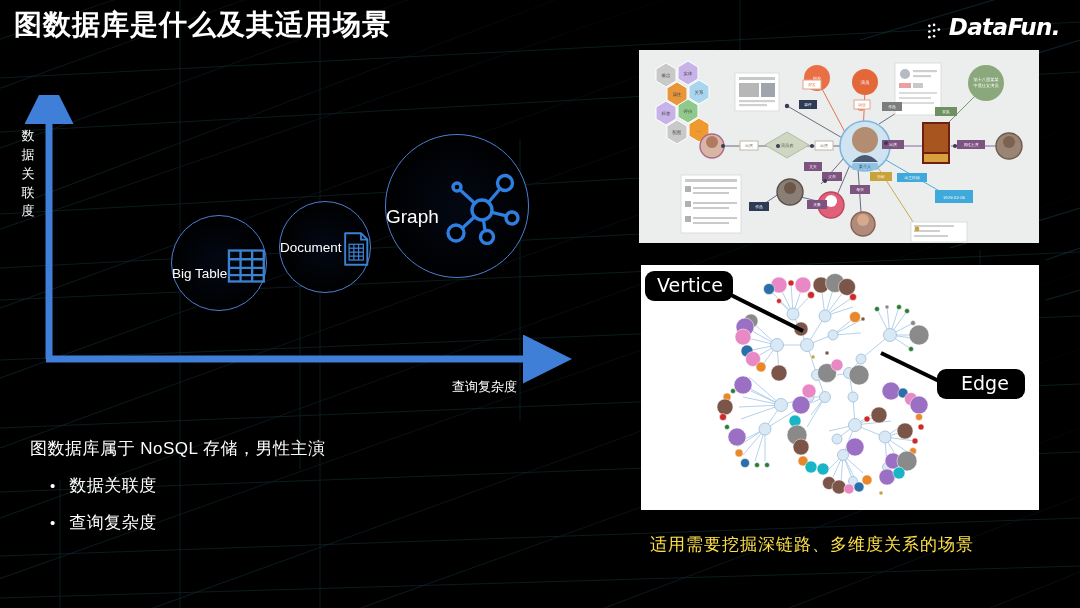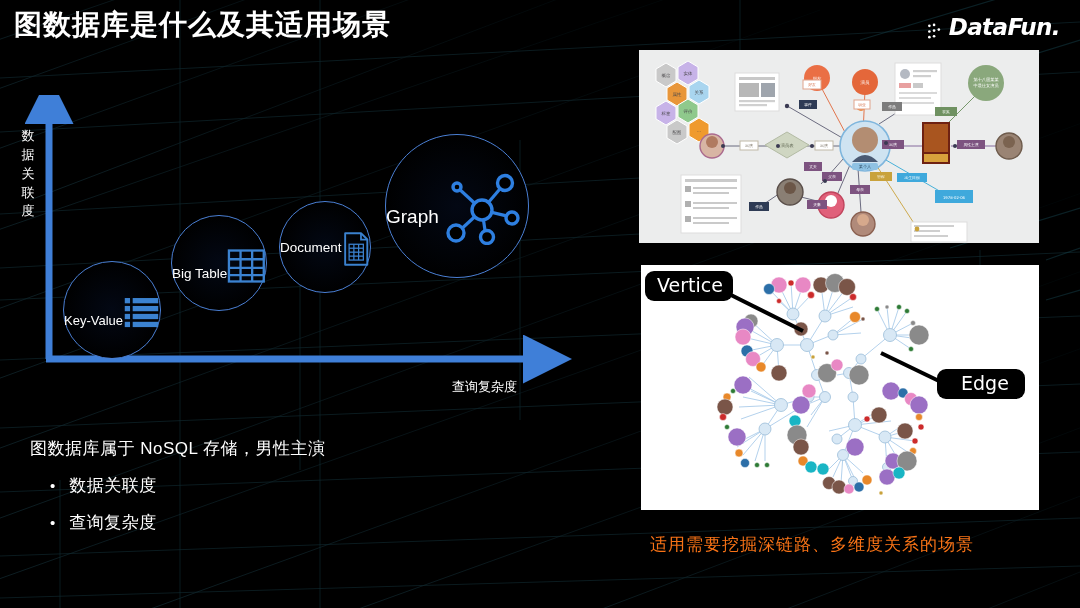--- a/index.html
+++ b/index.html
@@ -106,21 +106,21 @@
   .img-card {
     position: absolute;
     background: #3b82f6;
     overflow: hidden;
   }
   #kg-image { left: 639px; top: 50px; width: 400px; height: 193px; }
   #graph-image { left: 641px; top: 265px; width: 398px; height: 245px; }
   .right-caption {
     position: absolute;
     left: 650px; top: 533px;
-    color: #f97316;
+    color: #fde047;
     font-size: 17px;
     letter-spacing: 1px;
     white-space: nowrap;
   }
   .callout {
     position: absolute;
     background: #000000;
     color: #ffffff;
     border-radius: 9px;
     font-size: 18px;
@@ -216,35 +216,20 @@
       </defs>
 
       <line x1="49" y1="264" x2="49" y2="22" stroke="#3f7fd8" stroke-width="7" marker-end="url(#arrHead)"></line>
 
       <line x1="46" y1="264" x2="530" y2="264" stroke="#3f7fd8" stroke-width="7" marker-end="url(#arrHead)"></line>
     </svg>
 
     <div class="axis-y-label">数据关联度</div>
     <div class="axis-x-label">查询复杂度</div>
 
-    <div class="bubble" style="left:63px; top:166px; width:98px; height:98px;">
-      <span class="bubble-label" style="font-size:13px; margin-top:20px;">Key-Value</span>
-      <svg class="bubble-icon" width="42" height="38" viewBox="0 0 42 38" style="margin-top:6px;">
-        <g fill="#3b82d0">
-          <rect x="2" y="2" width="6" height="6"></rect>
-          <rect x="11" y="2" width="29" height="6"></rect>
-          <rect x="2" y="11" width="6" height="6"></rect>
-          <rect x="11" y="11" width="29" height="6"></rect>
-          <rect x="2" y="20" width="6" height="6"></rect>
-          <rect x="11" y="20" width="29" height="6"></rect>
-          <rect x="2" y="29" width="6" height="6"></rect>
-          <rect x="11" y="29" width="29" height="6"></rect>
-        </g>
-      </svg>
-    </div>
 
     <div class="bubble" style="left:171px; top:120px; width:96px; height:96px;">
       <span class="bubble-label" style="font-size:13.5px; margin-top:21px;">Big Table</span>
       <svg class="bubble-icon" width="40" height="36" viewBox="0 0 40 36" style="margin-top:6px;">
         <g fill="none" stroke="#3b82d0" stroke-width="2.4">
           <rect x="2" y="2" width="36" height="32"></rect>
           <line x1="2" y1="11" x2="38" y2="11"></line>
           <line x1="2" y1="20" x2="38" y2="20"></line>
           <line x1="2" y1="27.5" x2="38" y2="27.5"></line>
           <line x1="14" y1="2" x2="14" y2="34"></line>

